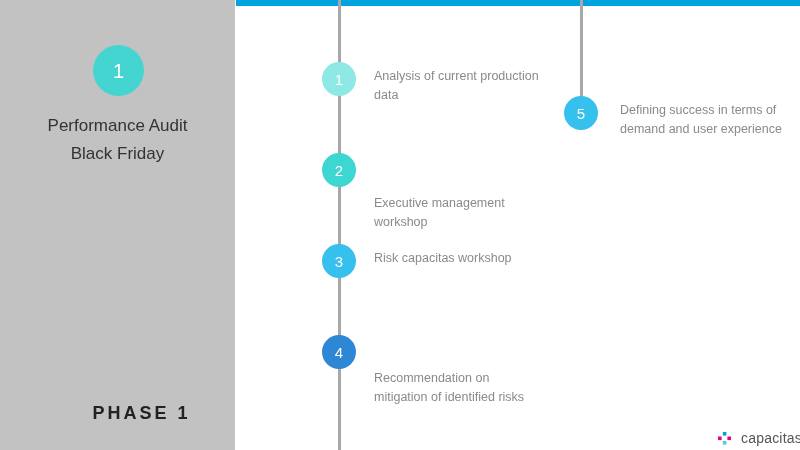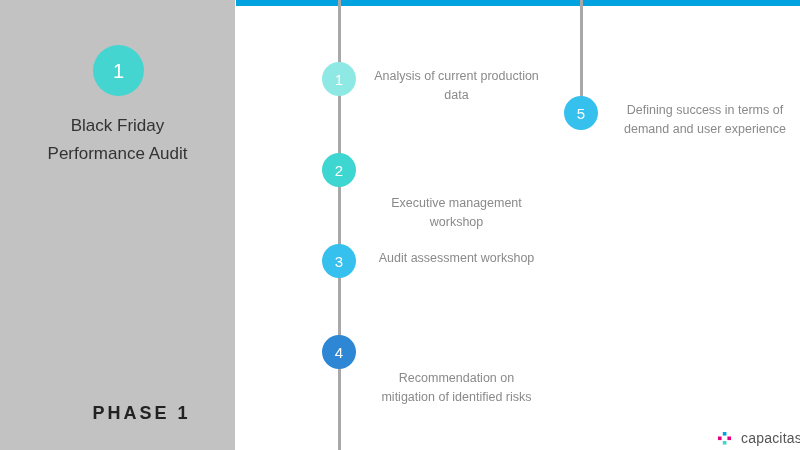--- a/index.html
+++ b/index.html
@@ -106,21 +106,20 @@
     justify-content: center;
     color: #ffffff;
     font-size: 15px;
     line-height: 1;
   }
   .tl-text {
     position: absolute;
     color: #8a8a8a;
     font-size: 12.5px;
     line-height: 19px;
-    text-align: center;
   }
 
   
   .col-main .tl-dot {
     left: 322px;
     width: 34px;
     height: 34px;
   }
   .col-main .tl-text {
     left: 374px;
@@ -159,22 +158,22 @@
 </head>
 <body>
 
 <div id="top-bar" style="background: rgb(0, 163, 224);"></div>
 
 <div id="sidebar" style="background: rgb(194, 194, 194);">
   <div id="phase-badge" style="background: rgb(69, 213, 208);">
     <span class="badge-num">1</span>
   </div>
   <div id="phase-title">
+    <span class="line">Performance Audit</span>
     <span class="line">Black Friday</span>
-    <span class="line">Performance Audit</span>
   </div>
   <div id="phase-footer">PHASE 1</div>
 </div>
 
 <div class="timeline-line" id="line-main" style="background: rgb(168, 168, 168);"></div>
 <div class="timeline-line" id="line-secondary" style="background: rgb(168, 168, 168);"></div>
 
 <div class="col-main">
   <div class="tl-item">
     <div class="tl-dot" style="background: rgb(142, 232, 227); top: 62px;">
@@ -185,21 +184,21 @@
   <div class="tl-item">
     <div class="tl-dot" style="background: rgb(61, 214, 208); top: 153px;">
       <span>2</span>
     </div>
     <div class="tl-text" style="top: 158px; margin-top: 36px;">Executive management workshop</div>
   </div>
   <div class="tl-item">
     <div class="tl-dot" style="background: rgb(53, 192, 238); top: 244px;">
       <span>3</span>
     </div>
-    <div class="tl-text" style="top: 249px;">Audit assessment workshop</div>
+    <div class="tl-text" style="top: 249px;">Risk capacitas workshop</div>
   </div>
   <div class="tl-item">
     <div class="tl-dot" style="background: rgb(45, 135, 212); top: 335px;">
       <span>4</span>
     </div>
     <div class="tl-text" style="top: 340px; margin-top: 29px;">Recommendation on mitigation of identified risks</div>
   </div>
 </div>
 
 <div class="col-secondary">

